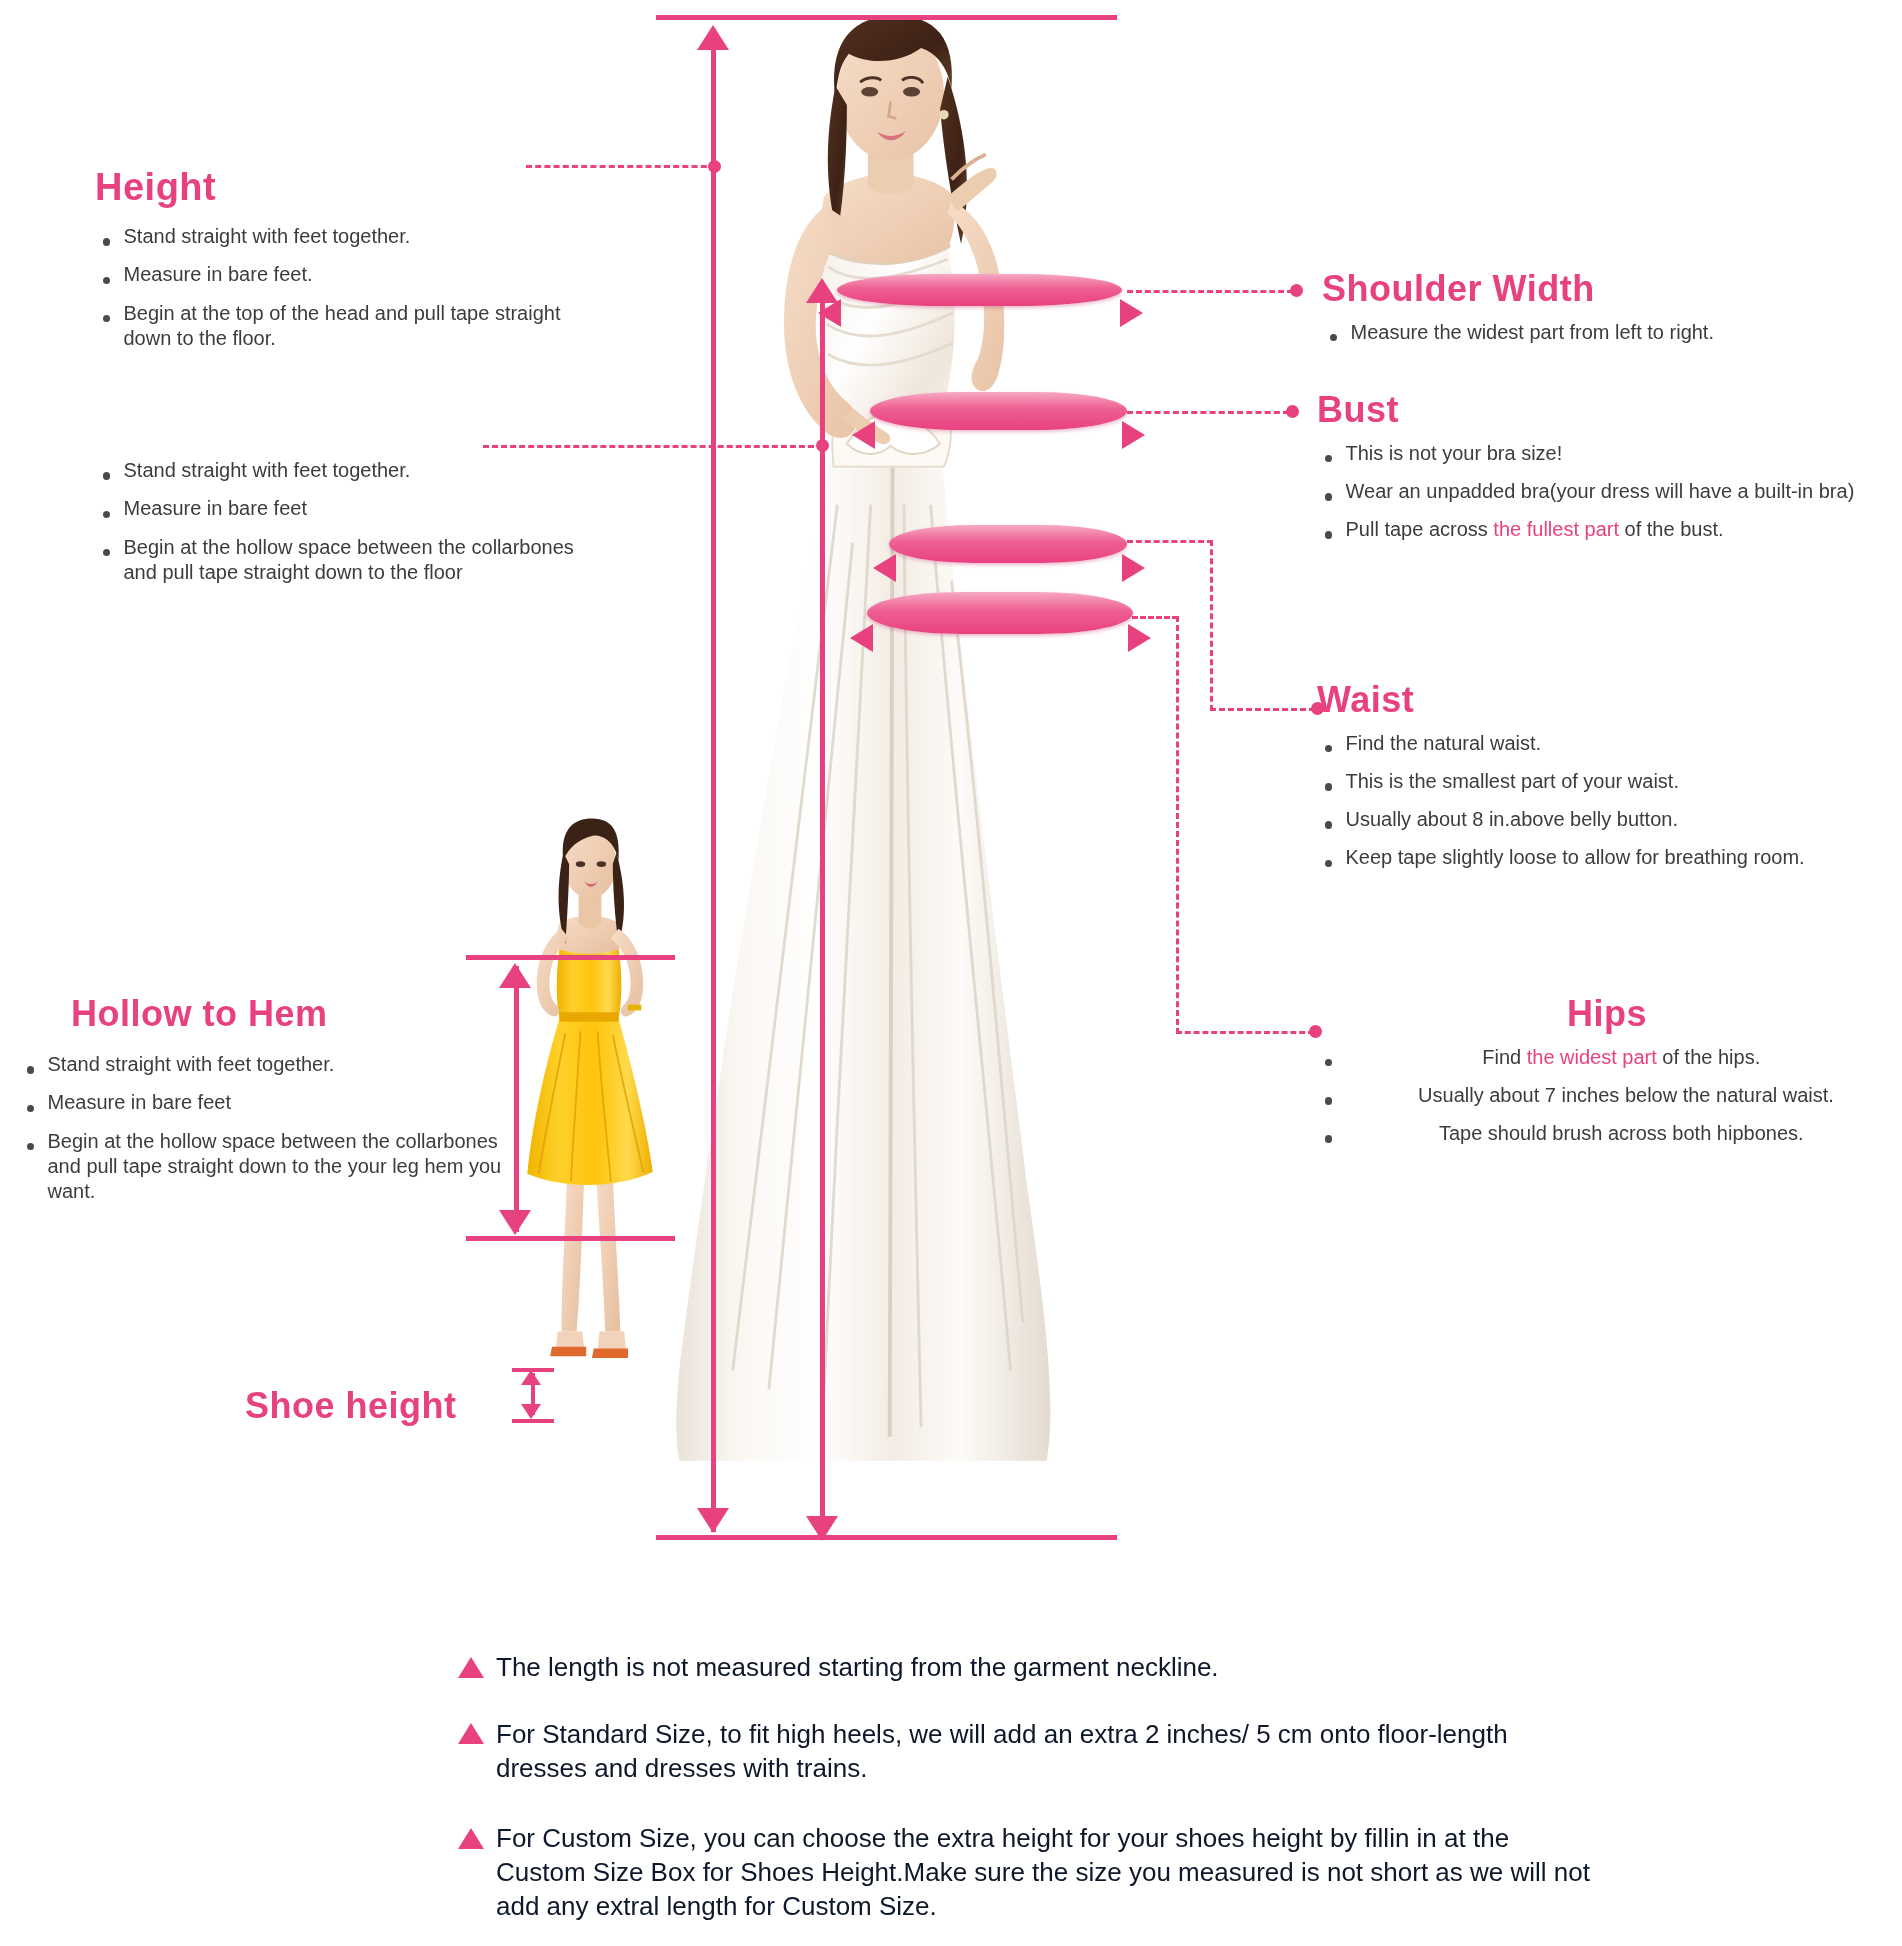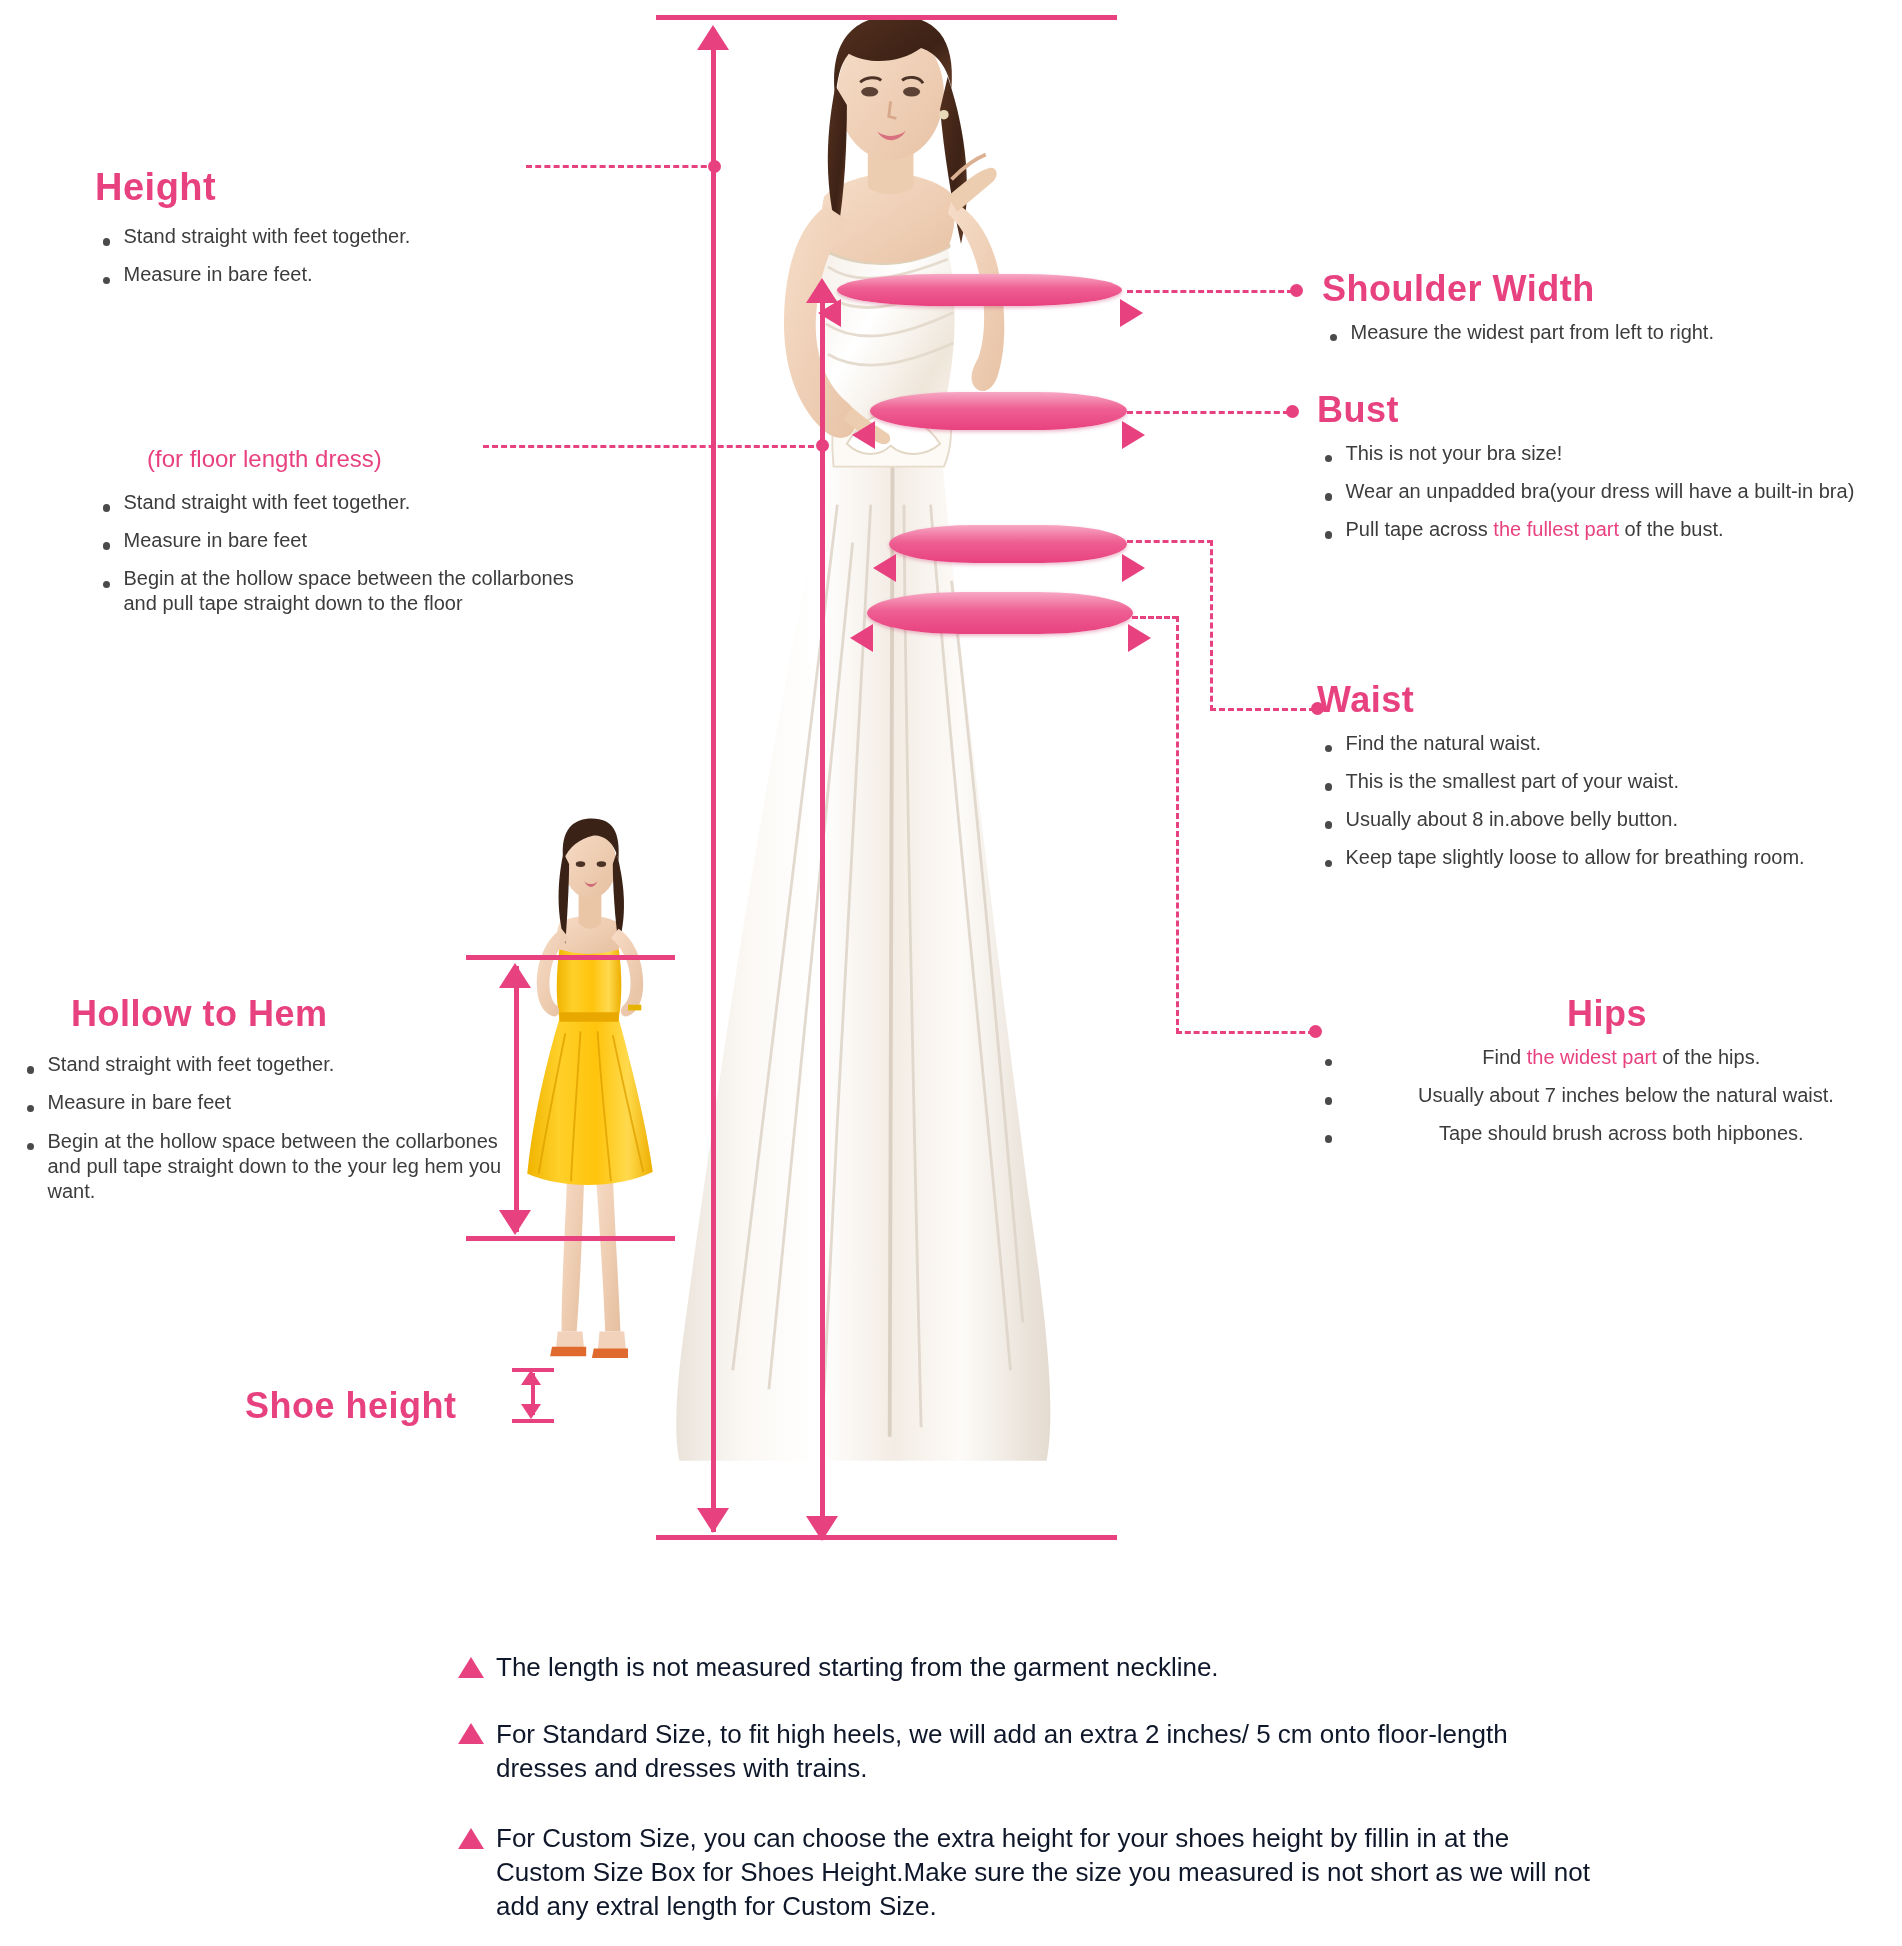--- a/index.html
+++ b/index.html
@@ -343,25 +343,25 @@
   <div class="dashline" style="left:1132px; top:616px; width:46px;"></div>
   <div class="dashline-v" style="left:1176px; top:616px; height:418px;"></div>
   <div class="dashline" style="left:1176px; top:1031px; width:138px;"></div>
   <div class="dot" style="left:1309px; top:1025px;"></div>
 
   <div class="abs" style="left:95px; top:143px; width:609px;">
     <div class="hdr hdr-lg">Height</div>
     <ul class="blist" style="margin-top:15px;">
       <li>Stand straight with feet together.</li>
       <li>Measure in bare feet.</li>
+      <li style="width:447px;">Begin at the top of the head and pull tape straight down to the floor.</li>
     </ul>
   </div>
 
   <div class="abs" style="left:95px; top:418px; width:609px;">
-    <div class="sub-note" style="margin-left:52px; margin-top:3.8px;">(for floor length dress)</div>
     <ul class="blist" style="margin-top:17px;">
       <li>Stand straight with feet together.</li>
       <li>Measure in bare feet</li>
       <li style="width:476px;">Begin at the hollow space between the collarbones and pull tape straight down to the floor</li>
     </ul>
   </div>
 
   <div class="abs" style="left:19px; top:970px; width:533px;">
     <div class="hdr hdr-md" style="margin-left:52px;">Hollow to Hem</div>
     <ul class="blist" style="margin-top:17px;">

